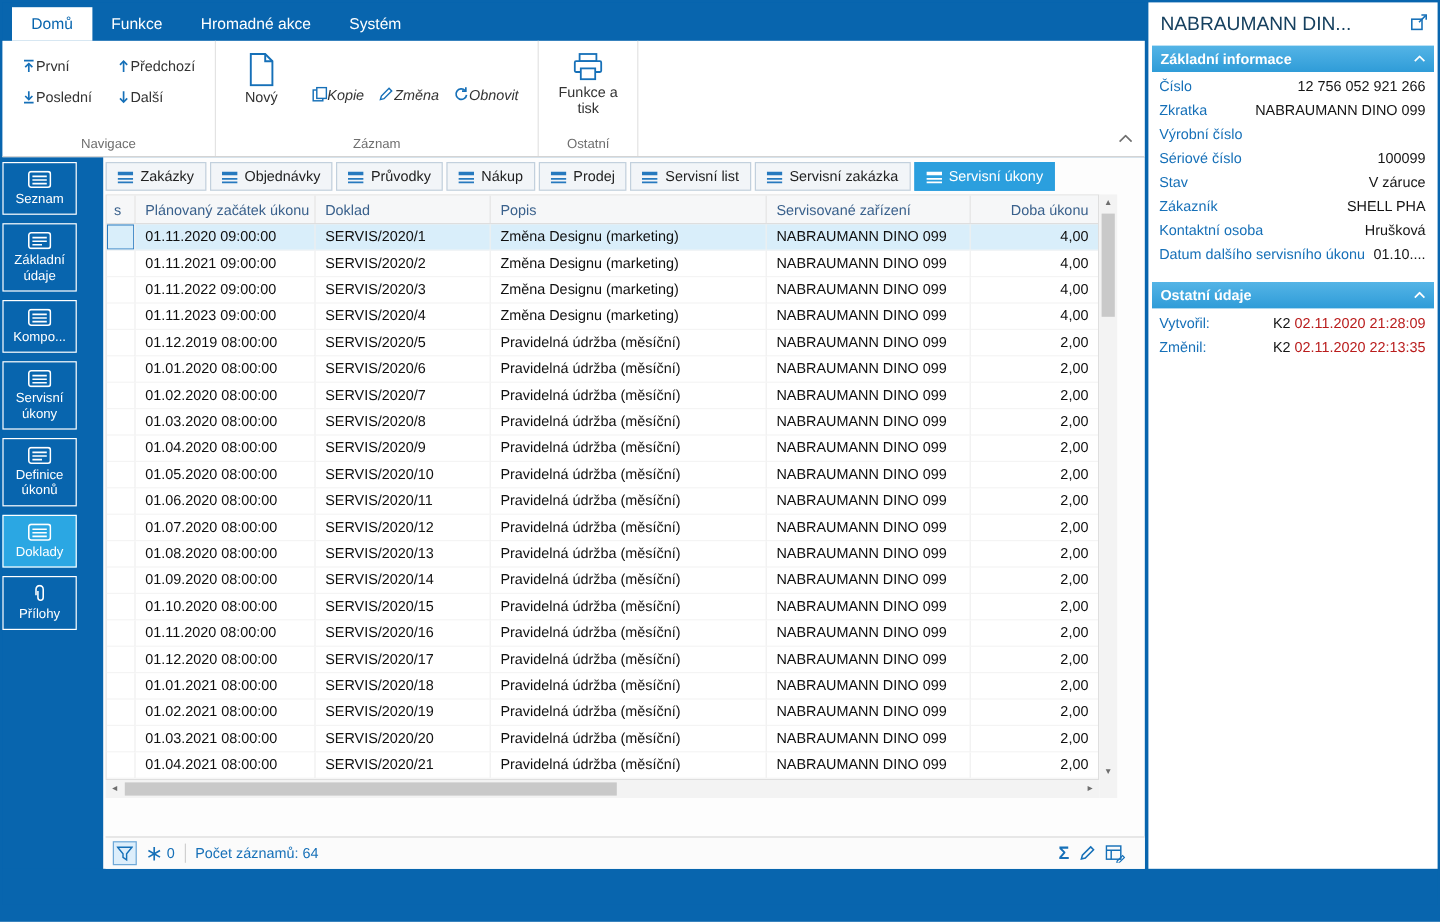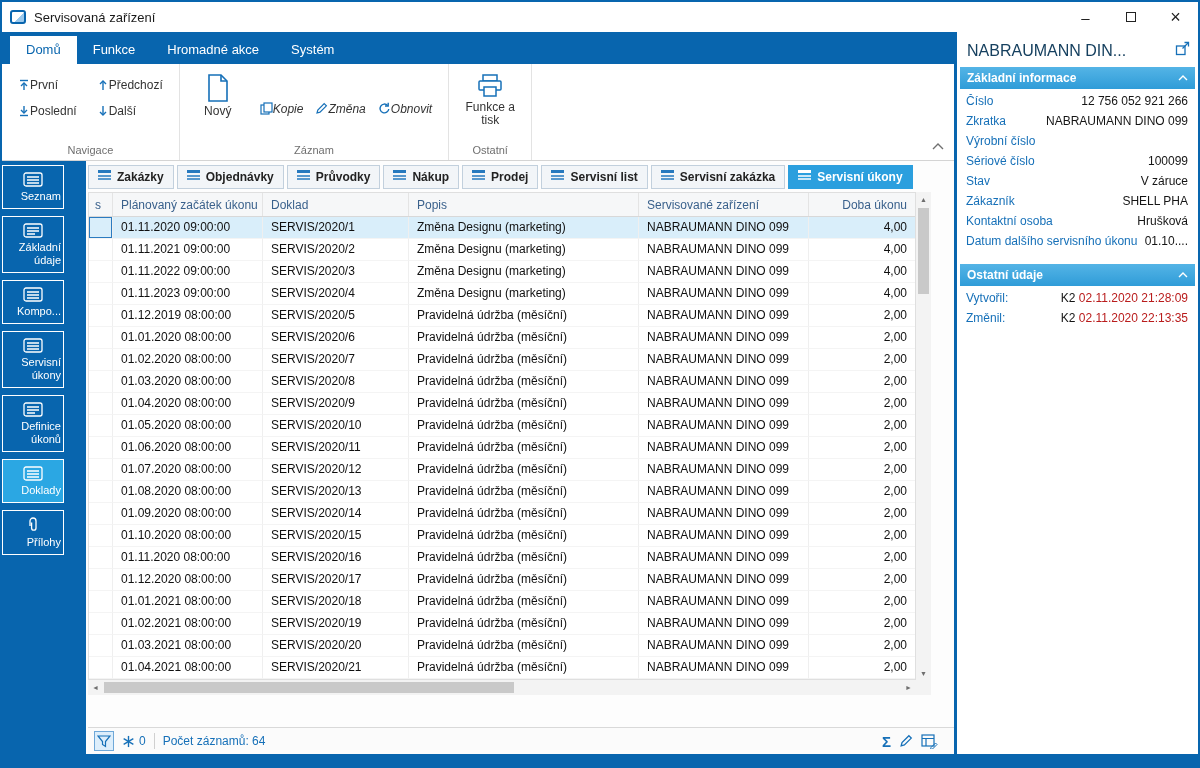--- a/index.html
+++ b/index.html
@@ -37,30 +37,30 @@
   .bigbtn { width:52px; display:flex; flex-direction:column; align-items:center; gap:3px;
     font-size:12px; color:#333; padding-top:4px; text-align:center; line-height:13px; }
   .rec-col { display:flex; gap:4px; padding-top:5px;font-style:italic; }
   .ribbon-collapse { position:absolute; right:10px; bottom:6px; }
 
   
   .workspace { flex:1; display:flex; min-height:0; }
 
   
   .sidebar { width:84px; background:#0865AE; padding-top:4px; flex:none; }
-  .side-item { width:62px; border:1px solid #fff; margin-bottom:7px; color:#fff; text-align:right;
+  .side-item { width:62px; border:1px solid #fff; margin-bottom:7px; color:#fff; text-align:center;
     padding:6px 2px 5px; font-size:11px; line-height:13px; cursor:default; }
   .side-item.active { background:#2BA7E3; }
   .side-ico { display:block; margin:0 auto 3px; }
 
   
   .content { flex:1; background:#FDFDFD; display:flex; flex-direction:column; padding:3px 0 0 2px; min-width:0; }
   .doc-tabs { display:flex; gap:3px; padding:1px 2px 3px 0; }
-  .doc-tab { display:flex; align-items:flex-start; gap:6px; padding:4px 9px; font-size:12px; color:#222;
-    background:#F2F5F8; border:1px solid #C2D0DD; cursor:default; white-space:nowrap;font-weight:bold; }
+  .doc-tab { display:flex; align-items:flex-end; gap:6px; padding:4px 9px; font-size:12px; color:#222;
+    background:#F2F5F8; border:1px solid #C2D0DD; cursor:default; white-space:nowrap; }
   .doc-tab .tico { color:#2679BE; display:flex; }
   .doc-tab.active { background:#2B9FDE; border-color:#2B9FDE; color:#fff; }
   .doc-tab.active .tico { color:#fff; }
 
   
   .table-zone { display:flex; flex-direction:column; width:843px; }
   .grid-row { display:flex; }
   .grid { width:828px; border:1px solid #DFDFDF; background:#fff; }
   .thead { display:flex; height:24px; background:#F6F7F8; border-bottom:1px solid #D8D8D8; }
   .th { font-size:12px; color:#3A618C; padding:5px 0 0 8px; border-right:1px solid #E4E4E4;
@@ -113,35 +113,20 @@
   .fvalue { color:#151515; margin-left:6px; flex:none; }
   .fuser { color:#151515; }
   .fdate { color:#b91c1c; }
   .sec-gap { height:9px; }
 </style>
 </head>
 <body>
 
 <div class="window">
 
-  <div class="titlebar">
-    <span class="app-icon"></span>
-    <span class="win-title">Servisovaná zařízení</span>
-    <div class="win-ctrls">
-      <div class="win-btn">
-          <span>–</span>
-        </div>
-      <div class="win-btn">
-          <span class="max-box"></span>
-        </div>
-      <div class="win-btn" style="font-size:18px;">
-          <span>×</span>
-        </div>
-    </div>
-  </div>
 
   <div class="body-row">
     <div class="main-col">
 
       <div class="ribbon-tabs">
         <div class="rtab active">Domů</div>
         <div class="rtab">Funkce</div>
         <div class="rtab">Hromadné akce</div>
         <div class="rtab">Systém</div>
       </div>

